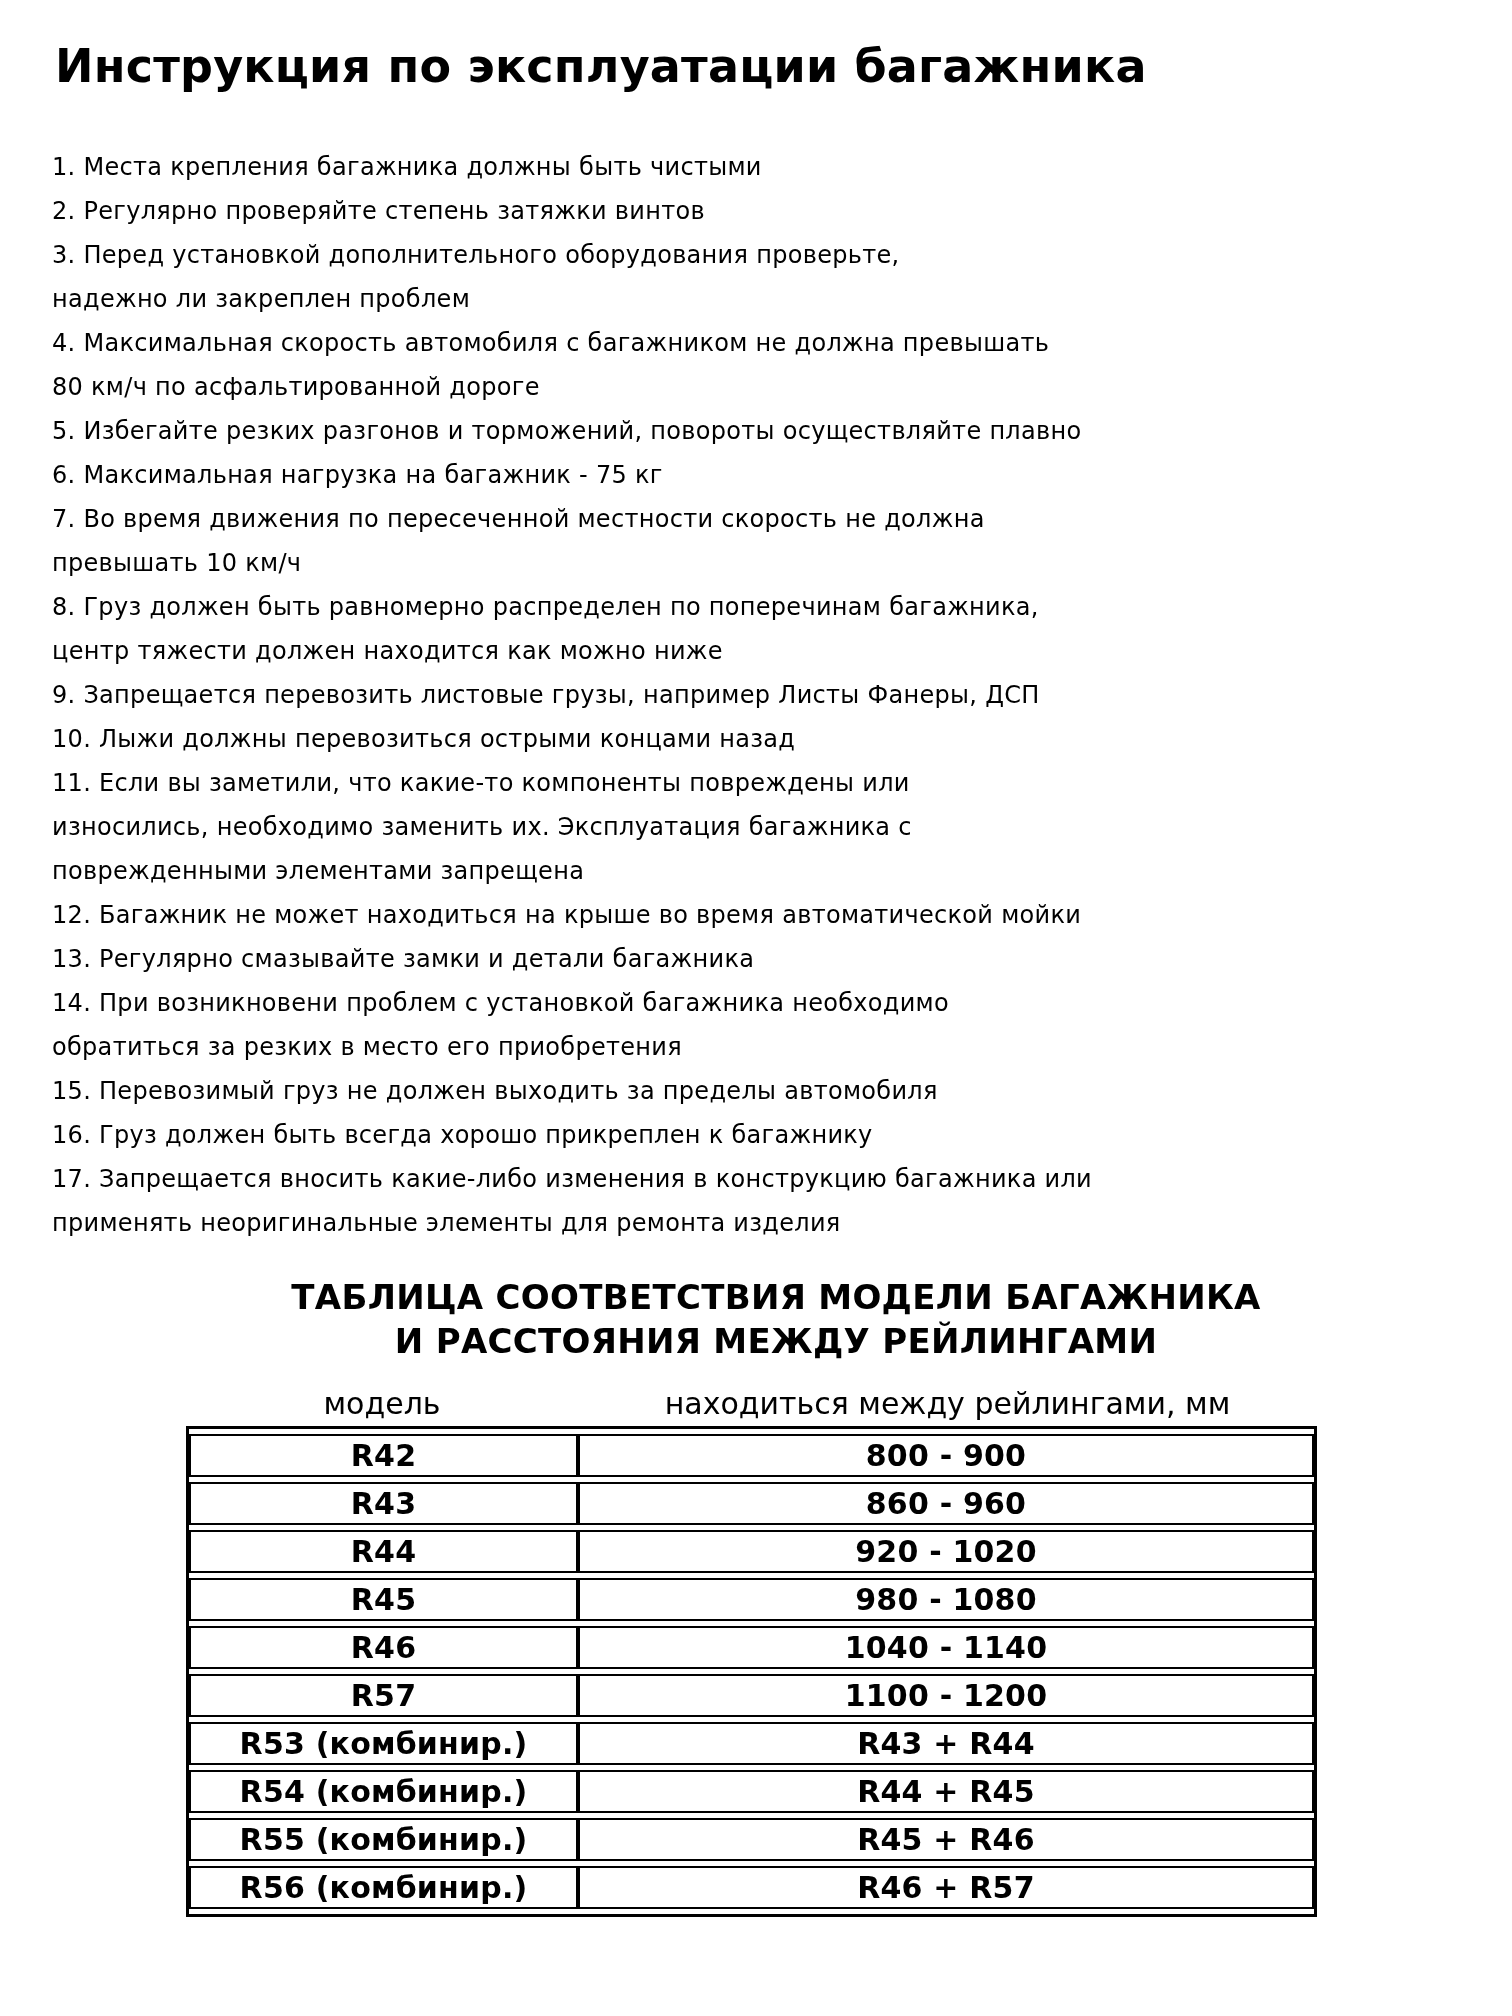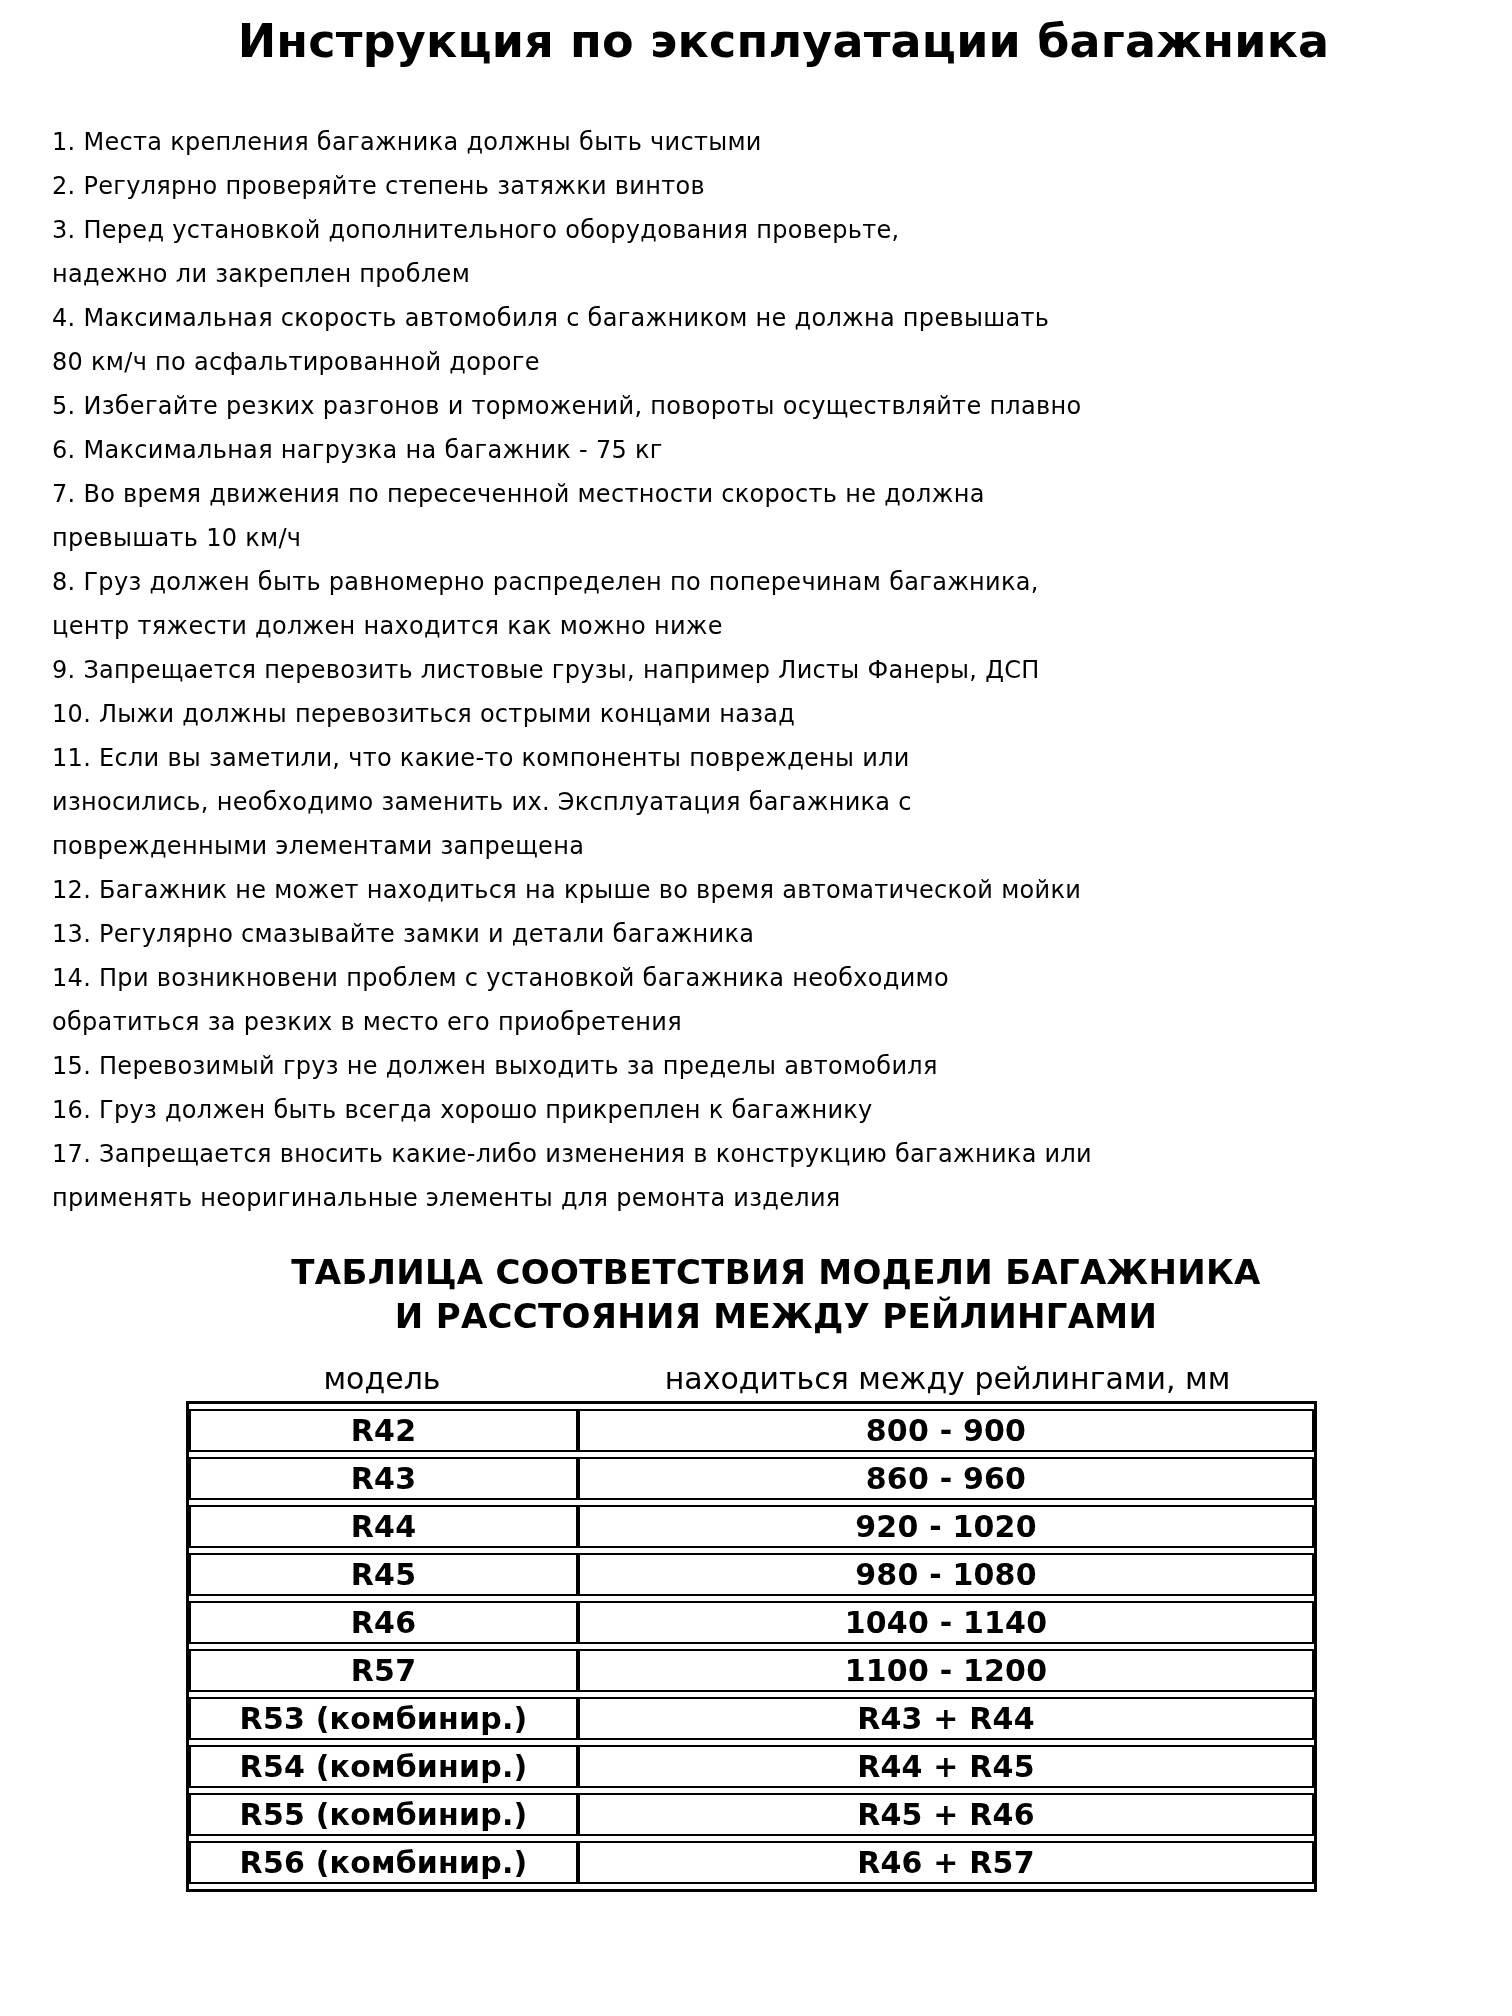--- a/index.html
+++ b/index.html
@@ -6,23 +6,23 @@
   .page {
     position: relative;
     width: 1512px;
     height: 2016px;
     background: #ffffff;
     color: #000000;
     font-family: "DejaVu Sans", "Liberation Sans", sans-serif;
     overflow: hidden;
   }
   .doc-title {
-    padding-top: 12px;
+    padding-top: 37px;
     padding-left: 55px;
-    text-align: center;
+    text-align: left;
     font-size: 46px;
     font-weight: bold;
     line-height: 58px;
     letter-spacing: 0.2px;
   }
   .instructions {
     margin-top: 50px;
     padding-left: 52px;
     padding-right: 30px;
     font-size: 24px;

